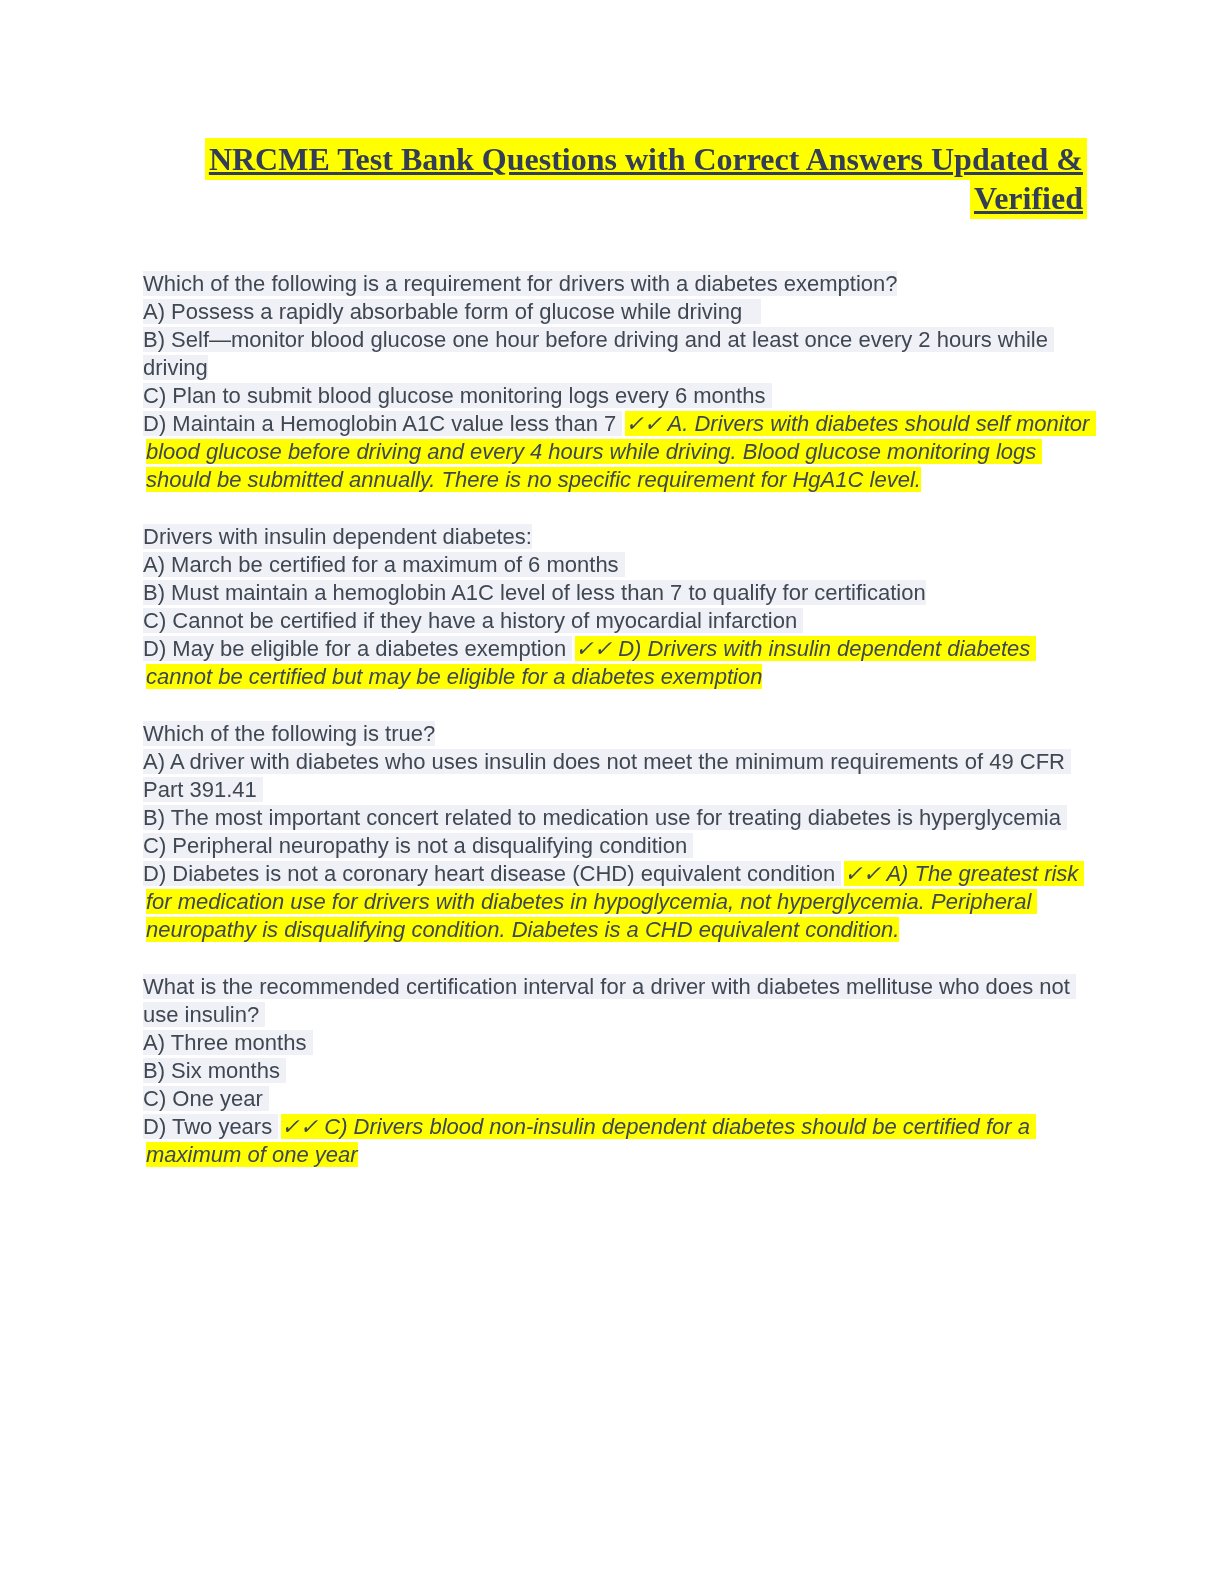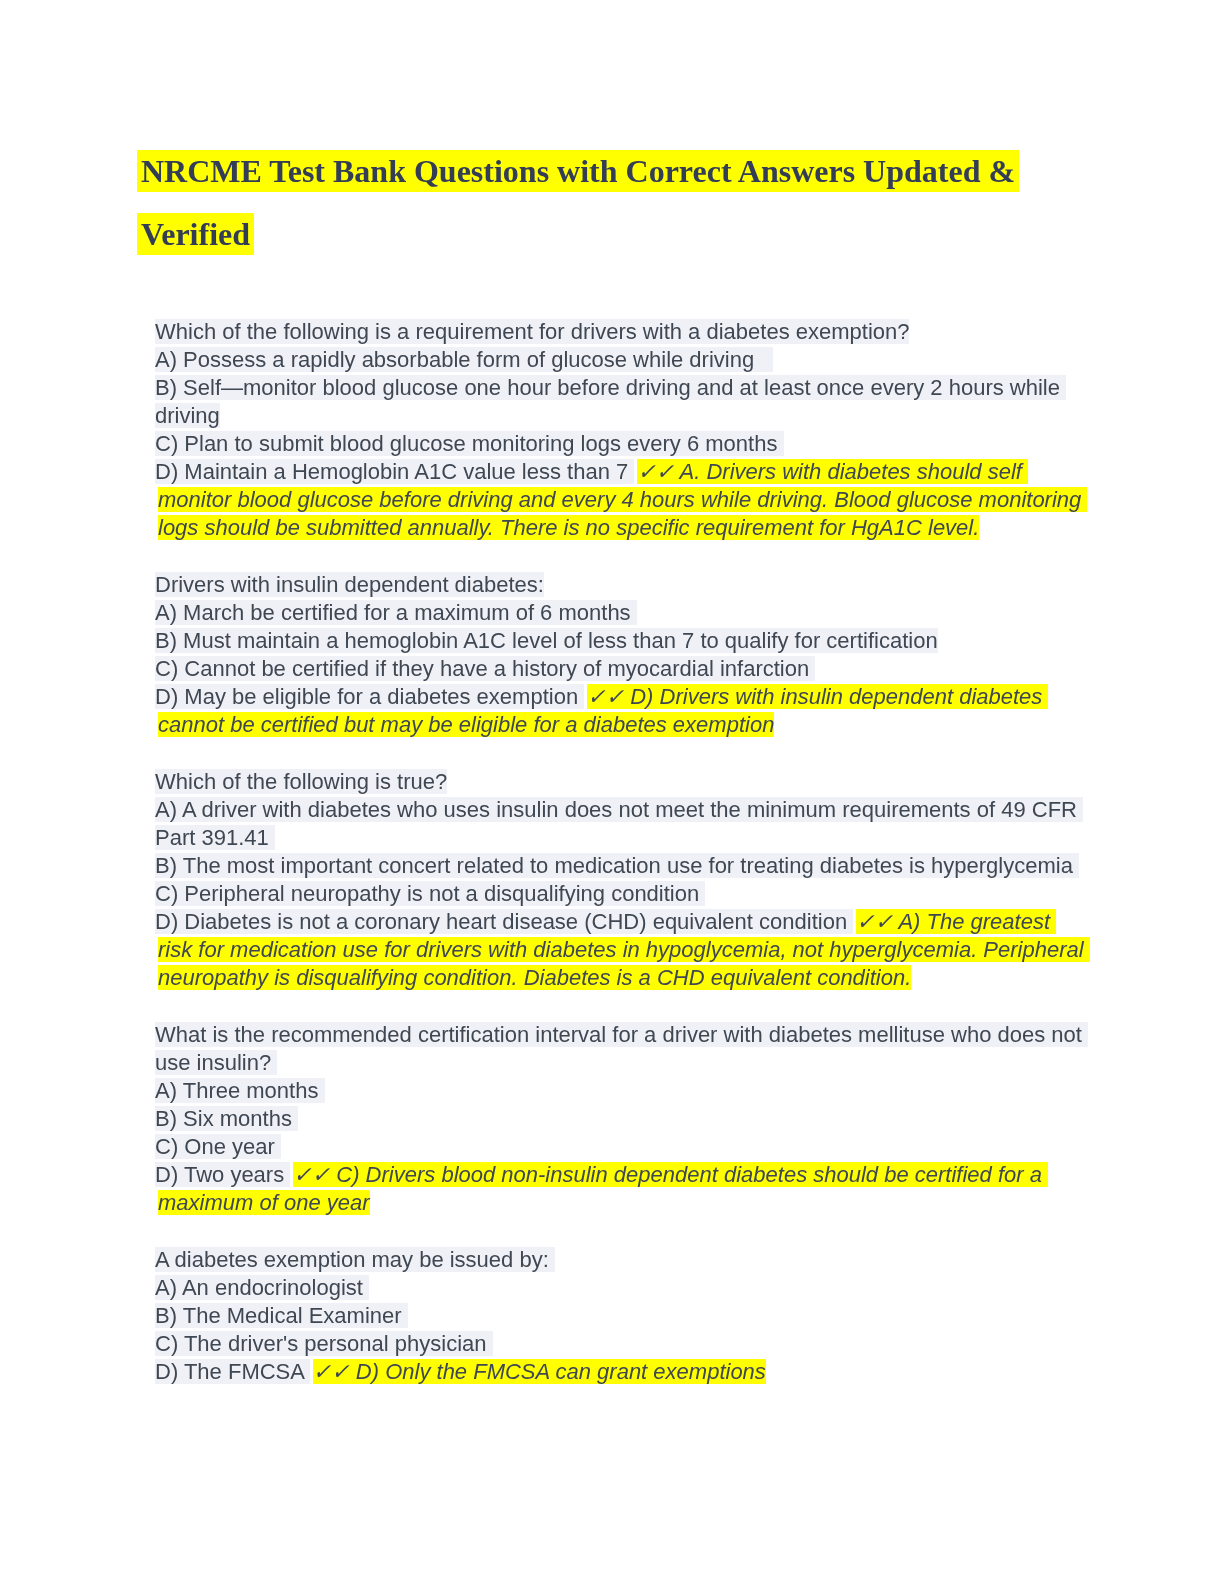--- a/index.html
+++ b/index.html
@@ -14,42 +14,43 @@
     position: relative;
     width: 1224px;
     height: 1584px;
     background: #ffffff;
     overflow: hidden;
     font-family: "Liberation Sans", sans-serif;
   }
   .doc-title {
     margin: 140px auto 0 auto;
     width: 950px;
-    text-align: left;
+    text-align: right;
     font-family: "Liberation Serif", serif;
     font-weight: bold;
     font-size: 32px;
-    line-height: 63px;
+    line-height: 39px;
     color: var(--title-text);
+    text-decoration: underline;
   }
   .doc-title .title-hl {
     background: var(--highlight-yellow);
     padding: 3px 4px;
     box-decoration-break: clone;
     -webkit-box-decoration-break: clone;
   }
   .content {
     margin: 52px 134px 0 143px;
     width: 947px;
     font-size: 22px;
     line-height: 28px;
     color: var(--text);
   }
   p.question {
-    margin: 0 0 29px 12px;
+    margin: 0 0 29px 0;
     white-space: pre-wrap;
   }
   .hl-gray {
     background: var(--highlight-gray);
     box-decoration-break: clone;
     -webkit-box-decoration-break: clone;
   }
   .hl-yellow {
     background: var(--highlight-yellow);
     margin-left: 3px;
@@ -84,20 +85,15 @@
 B) The most important concert related to medication use for treating diabetes is hyperglycemia 
 C) Peripheral neuropathy is not a disqualifying condition 
 D) Diabetes is not a coronary heart disease (CHD) equivalent condition </span><span class="hl-yellow">✓✓ A) The greatest risk for medication use for drivers with diabetes in hypoglycemia, not hyperglycemia. Peripheral neuropathy is disqualifying condition. Diabetes is a CHD equivalent condition.</span></p>
 
     <p class="question"><span class="hl-gray">What is the recommended certification interval for a driver with diabetes mellituse who does not use insulin? 
 A) Three months 
 B) Six months 
 C) One year 
 D) Two years </span><span class="hl-yellow">✓✓ C) Drivers blood non-insulin dependent diabetes should be certified for a maximum of one year</span></p>
 
-    <p class="question"><span class="hl-gray">A diabetes exemption may be issued by: 
-A) An endocrinologist 
-B) The Medical Examiner 
-C) The driver's personal physician 
-D) The FMCSA </span><span class="hl-yellow">✓✓ D) Only the FMCSA can grant exemptions</span></p>
 
   </div>
 </div>
 
 </body></html>

